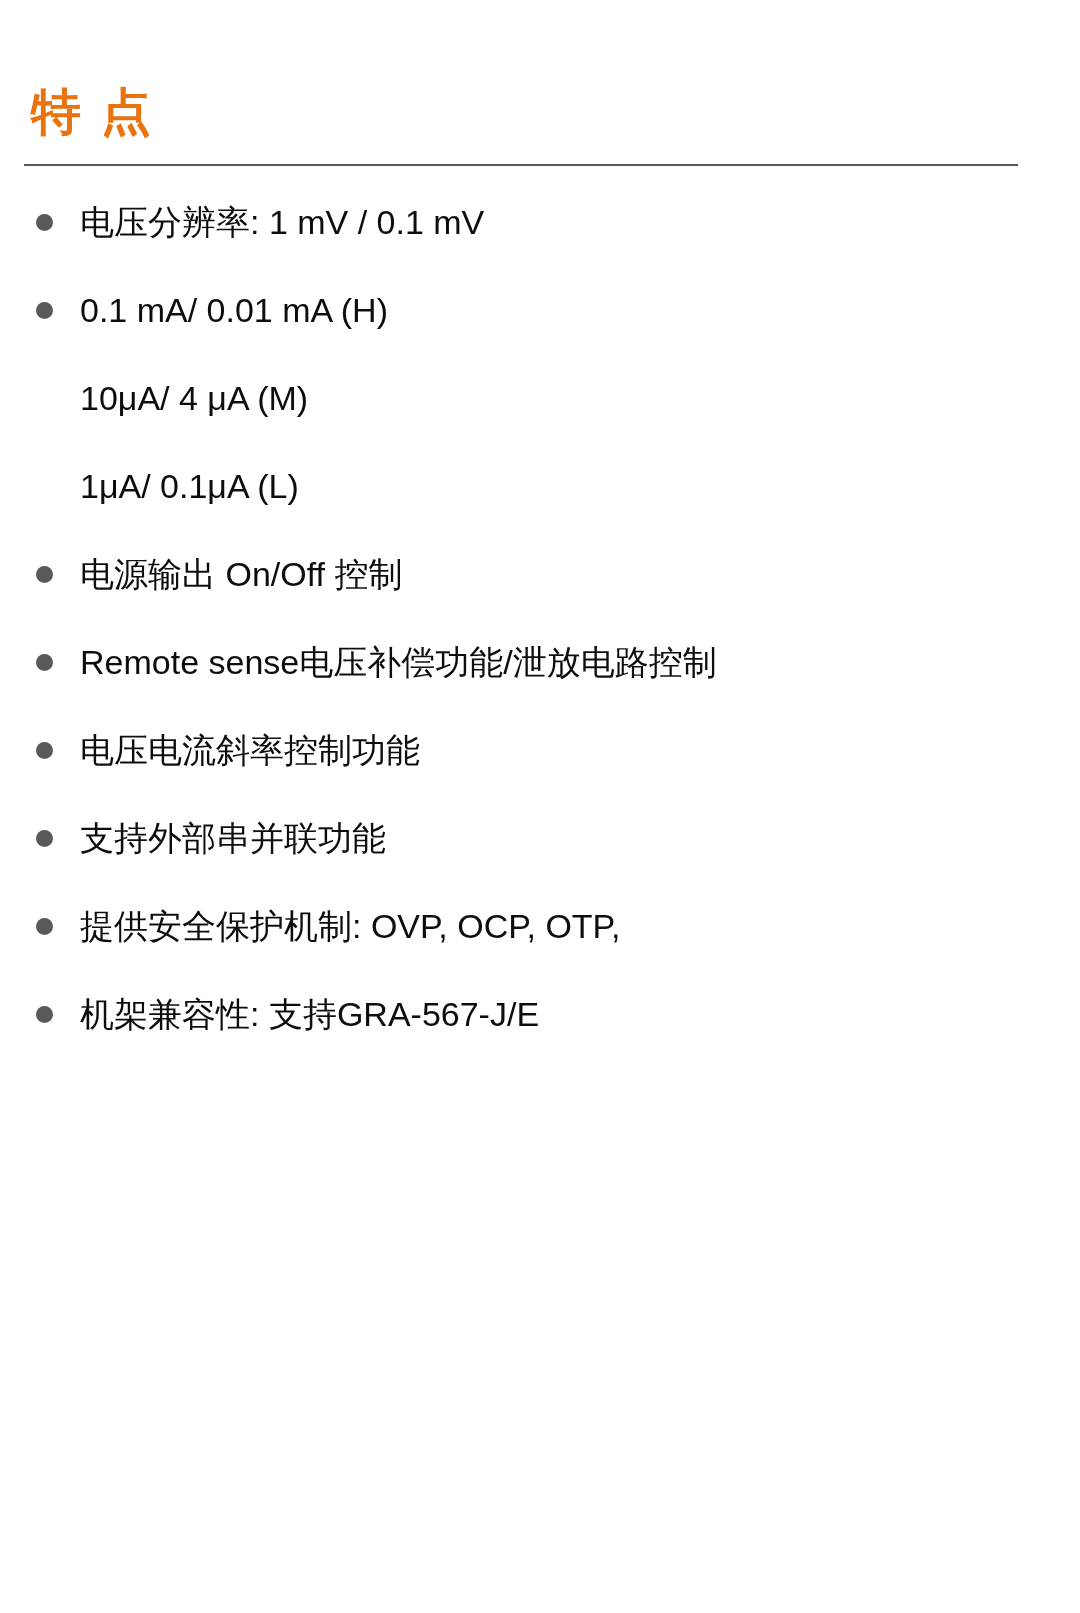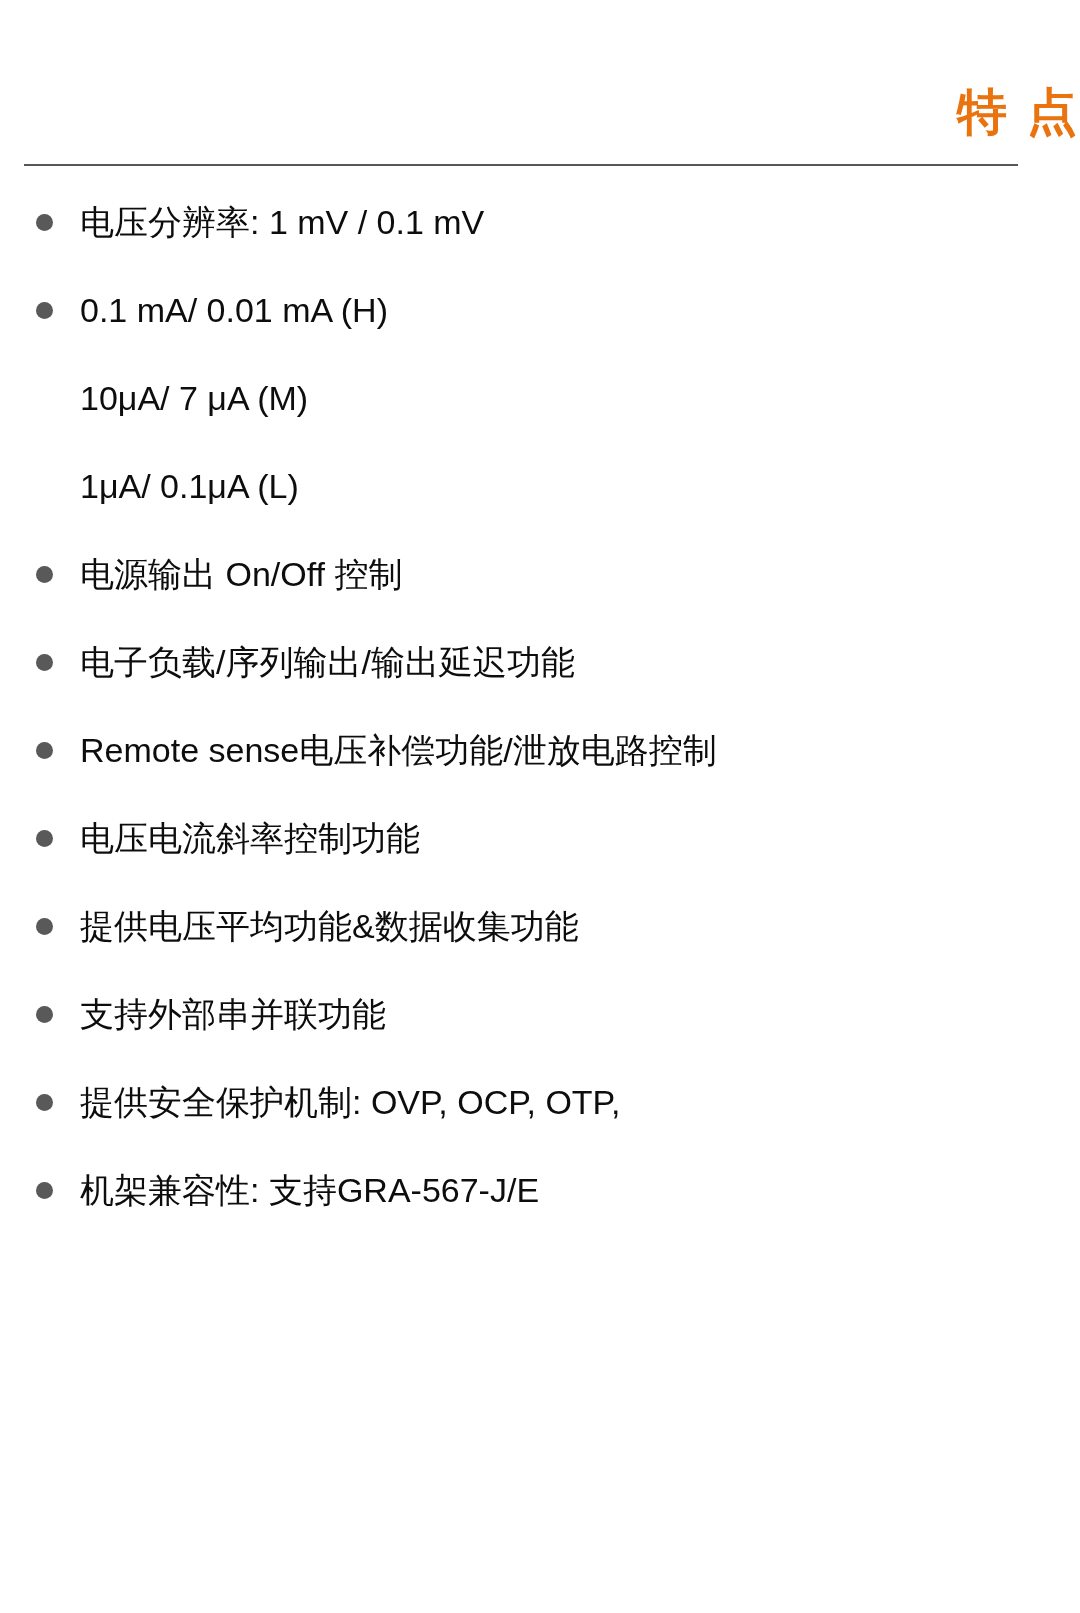--- a/index.html
+++ b/index.html
@@ -18,21 +18,20 @@
     width: 1080px;
     height: 1613px;
   }
   .section-title {
     margin: 84px 0 0 31px;
     font-size: 50px;
     font-weight: bold;
     letter-spacing: 3px;
     color: #E9730F;
     line-height: 1.15;
-    text-align: right;
   }
   .title-divider {
     border: none;
     border-top: 2px solid #54585a;
     margin: 22px 62px 0 24px;
   }
   ul.feature-list {
     list-style: none;
     margin-top: 12px;
   }
@@ -61,42 +60,34 @@
   <h1 class="section-title" style="color: rgb(233, 115, 15);">特 点</h1>
   <hr class="title-divider" style="border-top-color: rgb(84, 88, 90);">
   <ul class="feature-list" id="feature-list">
       <li>
         <span class="bullet-dot" style="background: rgb(89, 89, 89);"></span>
         <span class="feature-line">电压分辨率: 1 mV / 0.1 mV</span>
       </li>
       <li>
         <span class="bullet-dot" style="background: rgb(89, 89, 89);"></span>
         <span class="feature-line">0.1 mA/ 0.01 mA (H)</span>
-        <span class="feature-line">10μA/ 7 μA (M)</span>
+        <span class="feature-line">10μA/ 4 μA (M)</span>
         <span class="feature-line">1μA/ 0.1μA (L)</span>
       </li>
       <li>
         <span class="bullet-dot" style="background: rgb(89, 89, 89);"></span>
         <span class="feature-line">电源输出 On/Off 控制</span>
       </li>
       <li>
         <span class="bullet-dot" style="background: rgb(89, 89, 89);"></span>
-        <span class="feature-line">电子负载/序列输出/输出延迟功能</span>
-      </li>
-      <li>
-        <span class="bullet-dot" style="background: rgb(89, 89, 89);"></span>
         <span class="feature-line">Remote sense电压补偿功能/泄放电路控制</span>
       </li>
       <li>
         <span class="bullet-dot" style="background: rgb(89, 89, 89);"></span>
         <span class="feature-line">电压电流斜率控制功能</span>
-      </li>
-      <li>
-        <span class="bullet-dot" style="background: rgb(89, 89, 89);"></span>
-        <span class="feature-line">提供电压平均功能&amp;数据收集功能</span>
       </li>
       <li>
         <span class="bullet-dot" style="background: rgb(89, 89, 89);"></span>
         <span class="feature-line">支持外部串并联功能</span>
       </li>
       <li>
         <span class="bullet-dot" style="background: rgb(89, 89, 89);"></span>
         <span class="feature-line">提供安全保护机制: OVP, OCP, OTP,</span>
       </li>
       <li>

